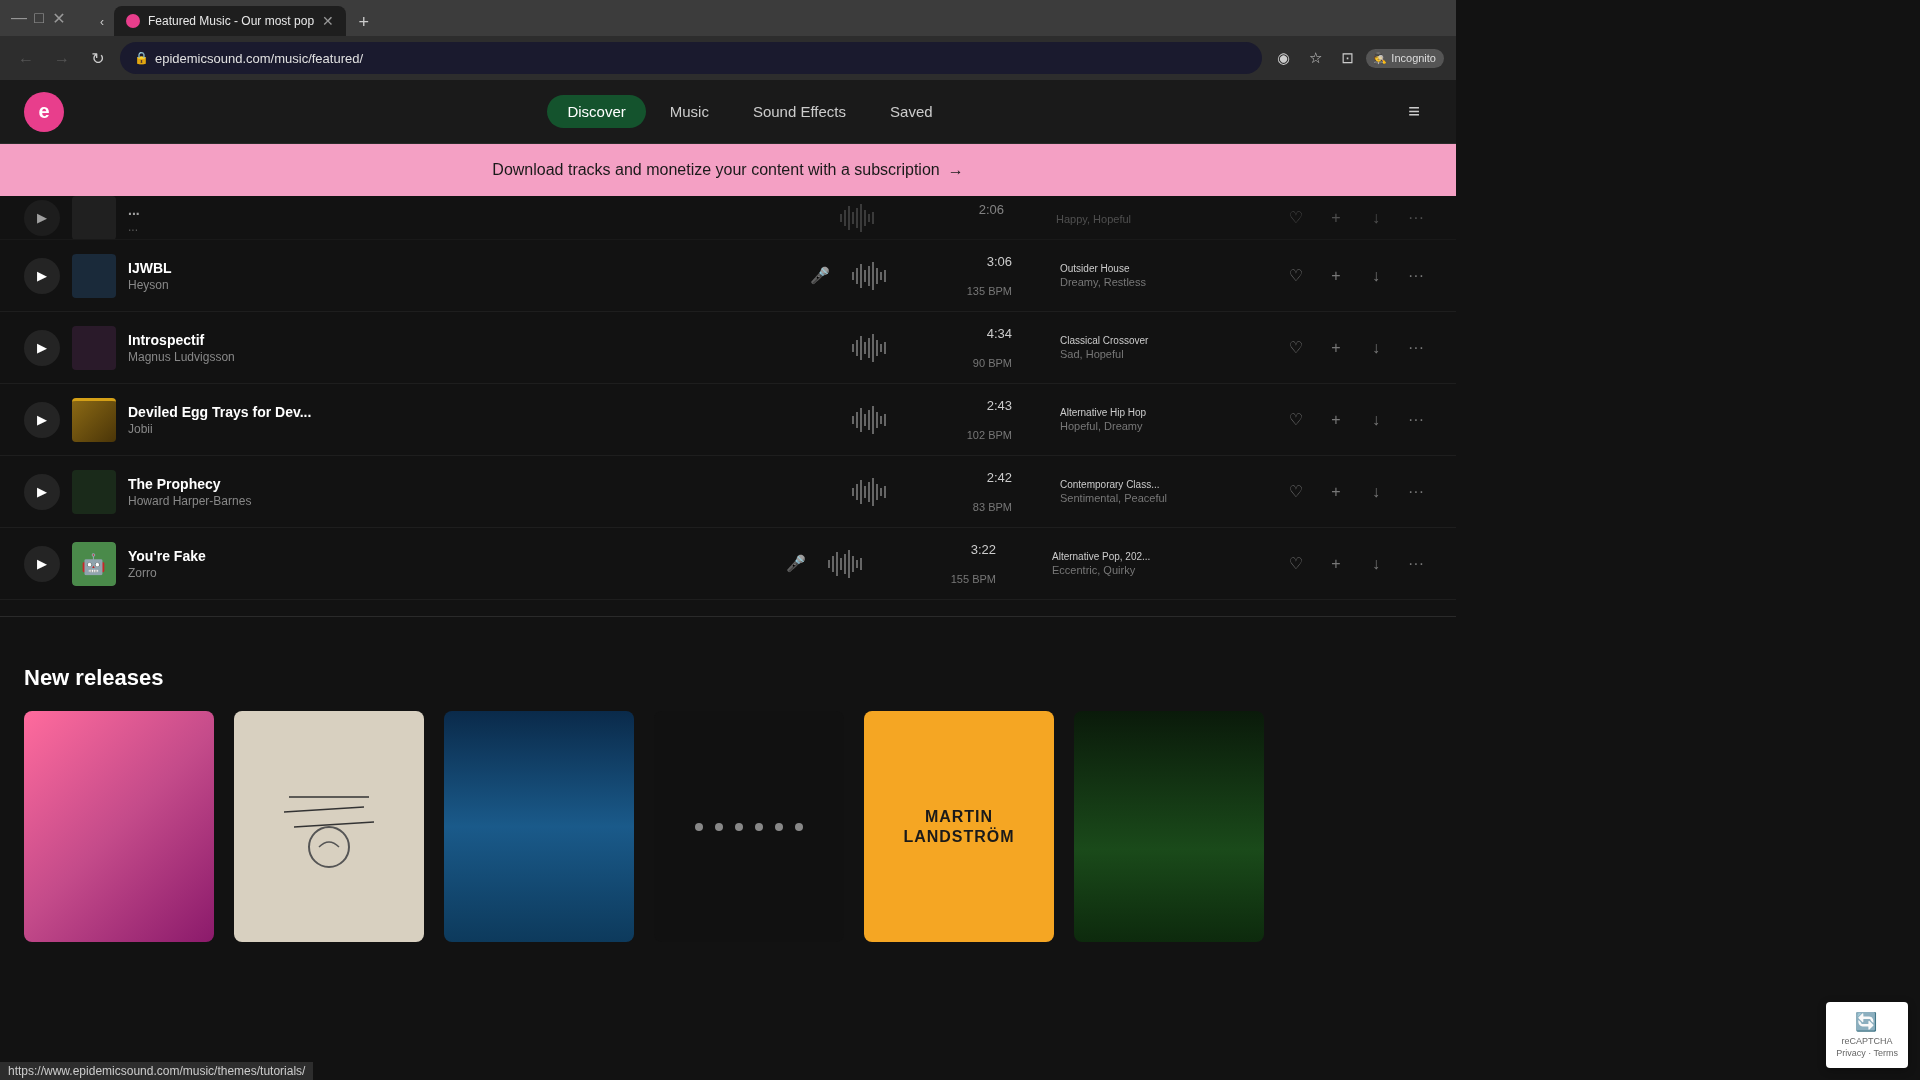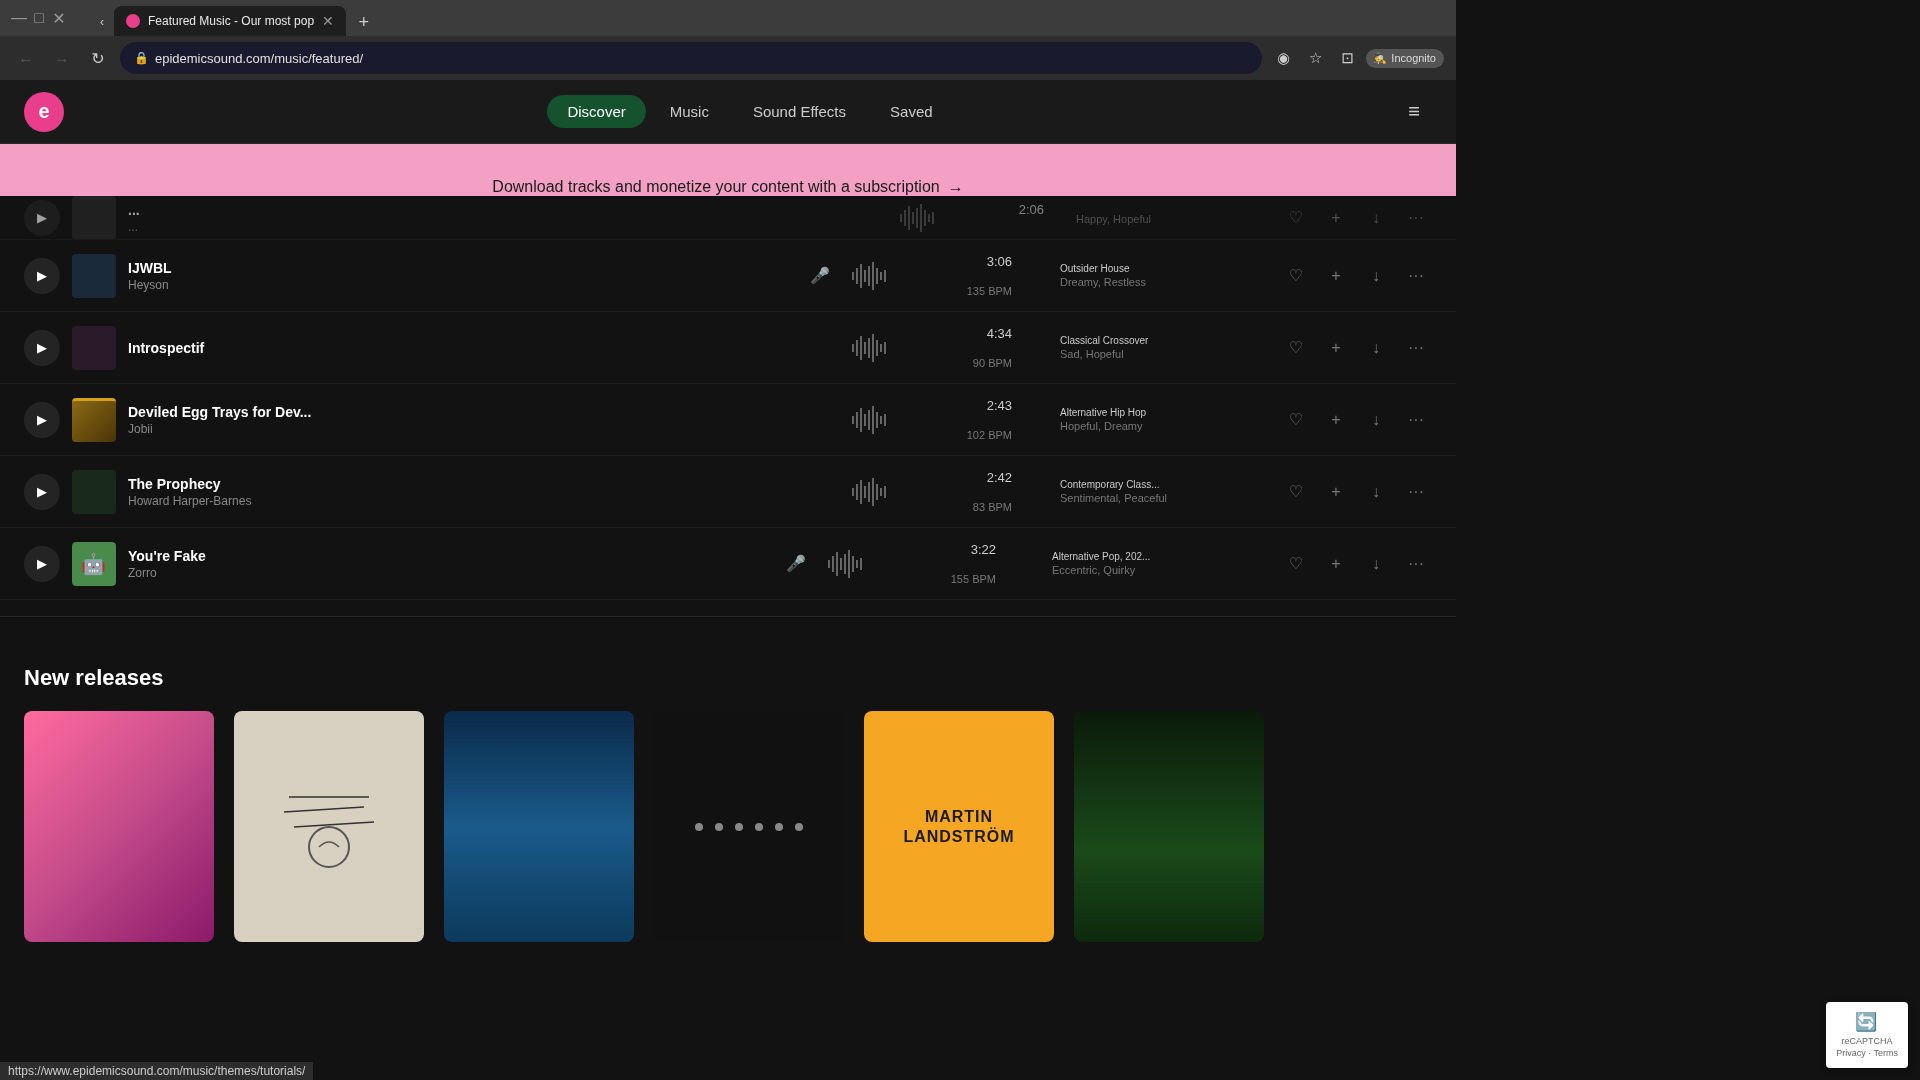--- a/index.html
+++ b/index.html
@@ -192,21 +192,21 @@
       cursor: pointer;
       color: #ccc;
       font-size: 20px;
     }
 
     
     .promo-banner {
       background: #f4a0c4;
       height: 52px;
       display: flex;
-      align-items: flex-end;
+      align-items: center;
       justify-content: center;
       font-size: 16px;
       color: #1a1a1a;
       font-weight: 500;
       cursor: pointer;
     }
     .promo-banner .arrow { margin-left: 8px; }
 
     
     .track-list {
@@ -469,21 +469,21 @@
 
 <div class="track-list">
 
   <div class="track-item-partial">
     <div class="track-play-btn">▶</div>
     <div class="track-thumb" style="margin: 0 12px;"></div>
     <div class="track-info">
       <div class="track-title">...</div>
       <div class="track-artist">...</div>
     </div>
-    <div style="margin-left:auto; display:flex; align-items:center; gap:8px;">
+    <div style="margin-left:auto; display:flex; align-items:center; gap:28px;">
       <div class="track-waveform">
         <svg class="waveform-svg" viewBox="0 0 40 36">
             <rect x="2" y="14" width="2" height="8" fill="#555"></rect>
             <rect x="6" y="10" width="2" height="16" fill="#555"></rect>
             <rect x="10" y="6" width="2" height="24" fill="#555"></rect>
             <rect x="14" y="12" width="2" height="12" fill="#555"></rect>
             <rect x="18" y="8" width="2" height="20" fill="#555"></rect>
             <rect x="22" y="4" width="2" height="28" fill="#555"></rect>
             <rect x="26" y="10" width="2" height="16" fill="#555"></rect>
             <rect x="30" y="14" width="2" height="8" fill="#555"></rect>
@@ -544,20 +544,21 @@
         <div class="action-btn">···</div>
       </div>
     </div>
   </div>
 
   <div class="track-item">
     <div class="track-play-btn">▶</div>
     <div class="track-thumb track-thumb-intro" style="margin: 0 12px;"></div>
     <div class="track-info">
       <div class="track-title">Introspectif</div>
+      <div class="track-artist">Magnus Ludvigsson</div>
     </div>
     <div style="width:40px;"></div>
     <div style="margin-left:auto; display:flex; align-items:center; gap:24px;">
       <div class="track-waveform">
         <svg class="waveform-svg" viewBox="0 0 40 36">
             <rect x="2" y="14" width="2" height="8" fill="#666"></rect>
             <rect x="6" y="10" width="2" height="16" fill="#666"></rect>
             <rect x="10" y="6" width="2" height="24" fill="#666"></rect>
             <rect x="14" y="12" width="2" height="12" fill="#666"></rect>
             <rect x="18" y="8" width="2" height="20" fill="#666"></rect>

